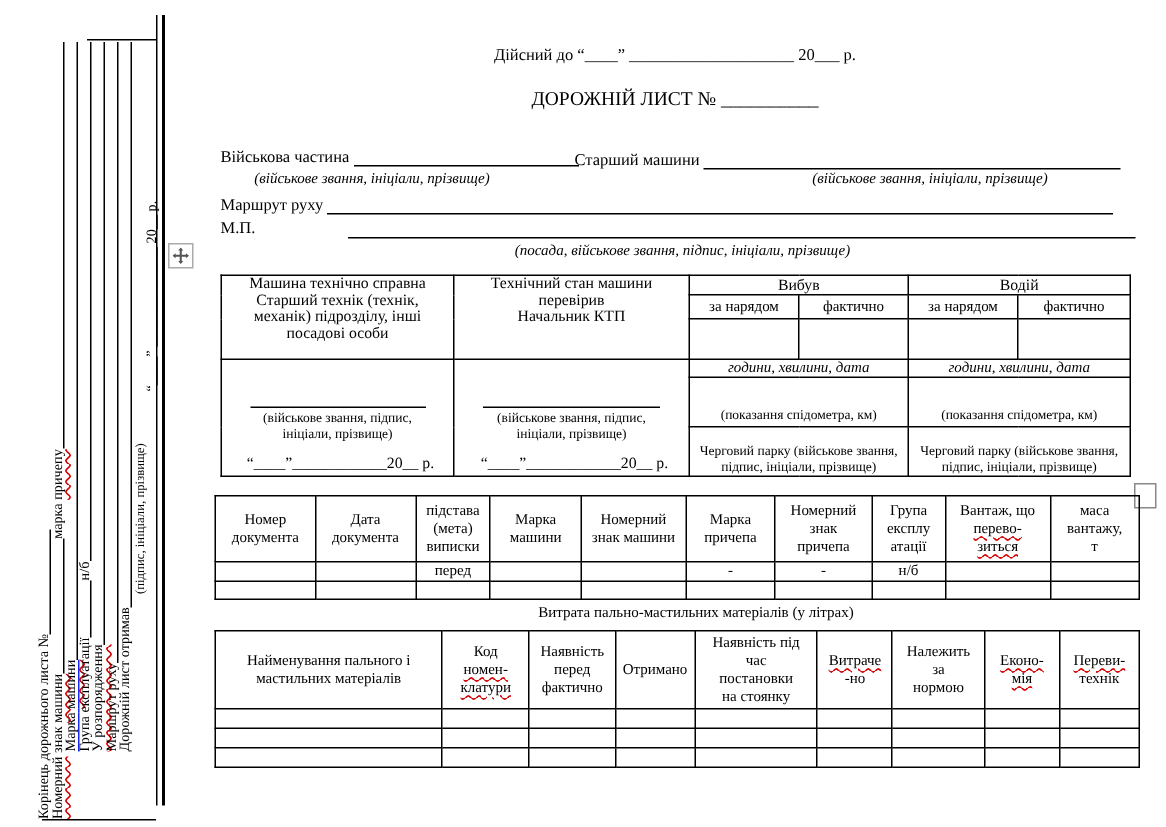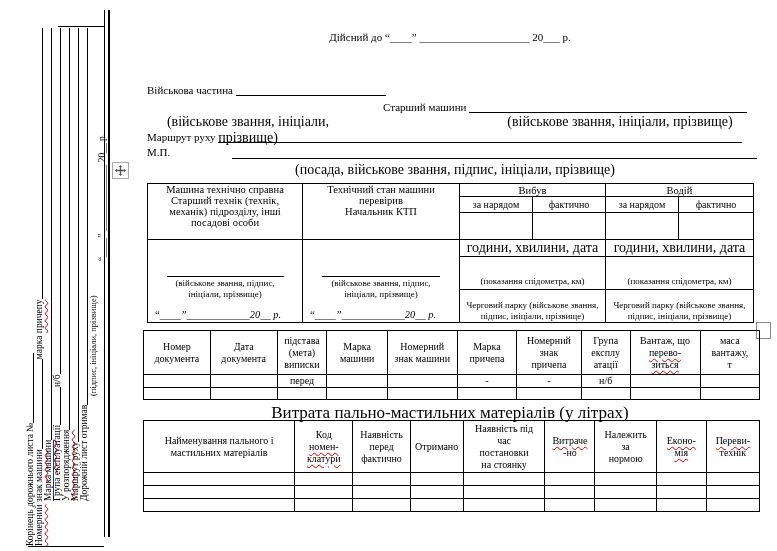--- a/index.html
+++ b/index.html
@@ -13,24 +13,24 @@
   
   .wr{text-decoration:underline;text-decoration-style:wavy;text-decoration-color:#d40000;text-decoration-thickness:1px;text-underline-offset:2px;}
   .bl{text-decoration:underline;text-decoration-style:solid;text-decoration-color:#1626f5;text-decoration-thickness:1px;text-underline-offset:2px;}
   .bl .wr{text-decoration:underline wavy #d40000 1px;}
   
   table{border-collapse:collapse;table-layout:fixed;}
   td{border:1px solid #000;padding:0 2px;overflow:hidden;}
   .t1{font-size:10.5px;text-align:center;}
   .t1 td{vertical-align:middle;margin-left:32px;}
   .small-cap{font-size:9px;line-height:1.15;}
-  .tiny-cap{font-size:14px;}
+  .tiny-cap{font-size:10px;font-style:italic;}
   .sigcell{vertical-align:bottom !important;font-size:10px;}
   .sigrule{border-top:1px solid #000;width:78%;margin:14px auto 1px auto;height:0;}
-  .dateline{text-align:left;padding:10px 0 2px 4px;font-size:10.5px;font-style:italic;}
+  .dateline{text-align:center;padding:10px 0 2px 4px;font-size:10.5px;}
   .t2{font-size:10px;text-align:center;}
   .t2 td{vertical-align:middle;line-height:1.2;}
   .t3{font-size:10px;text-align:center;}
   .t3 td{vertical-align:middle;line-height:1.2;}
   .blockline{display:block;}
   
   #stub{left:26px;top:546px;width:518px;height:80px;transform:rotate(-90deg);transform-origin:0 0;
         font-size:9.5px;display:flex;flex-direction:column;justify-content:space-between;}
   .srow{display:flex;align-items:flex-end;white-space:nowrap;height:8px;line-height:8px;}
   .srow .rule{height:8px;}
@@ -82,22 +82,23 @@
       <span>“____” ______________ 20__  р.</span>
     </div>
   </div>
 
   <div class="abs vline" style="left:104px;top:10px;width:1px;height:527px"></div>
   <div class="abs vline" style="left:108px;top:10px;width:2px;height:527px"></div>
   <div class="abs" style="left:58px;top:26px;width:46px;height:1px;background:#000"></div>
   <div class="abs" style="left:28px;top:546px;width:76px;height:1px;background:#000"></div>
 
   <div class="abs ctr" style="left:290px;top:31px;width:320px;font-size:11px">Дійсний до “____” ____________________ 20___ р.</div>
-
-  <div class="abs" style="left:147px;top:84px;font-size:11px">
+  <div class="abs ctr" style="left:290px;top:58px;width:320px;font-size:13px">ДОРОЖНІЙ  ЛИСТ № __________</div>
+
+  <div class="abs" style="left:147px;top:99px;font-size:11px">
     <span>Військова частина</span>
     <span class="rule" style="width:150px"></span>
   </div>
 
   <div class="abs ctr tiny-cap" style="left:158px;top:114px;width:180px">(військове звання, ініціали, прізвище)</div>
 
   <div class="abs" style="left:383px;top:101px;font-size:11px">
     <span>Старший  машини</span>
     <span class="rule" style="width:278px"></span>
   </div>
@@ -244,21 +245,21 @@
           <td></td>
           <td></td>
           <td></td>
           <td></td>
           <td></td>
           <td></td>
     </tr>
   </tbody>
     </table>
 
-  <div class="abs ctr" style="left:250px;top:403px;width:400px;font-size:17px">Витрата пально-мастильних матеріалів (у літрах)</div>
+  <div class="abs ctr" style="left:264px;top:403px;width:400px;font-size:10px">Витрата пально-мастильних матеріалів (у літрах)</div>
 
   <table class="abs t3" style="left:143px;top:420px;width:617px">
     <colgroup>
         <col style="width:148px">
         <col style="width:57px">
         <col style="width:56px">
         <col style="width:52px">
         <col style="width:80px">
         <col style="width:49px">
         <col style="width:60px">

